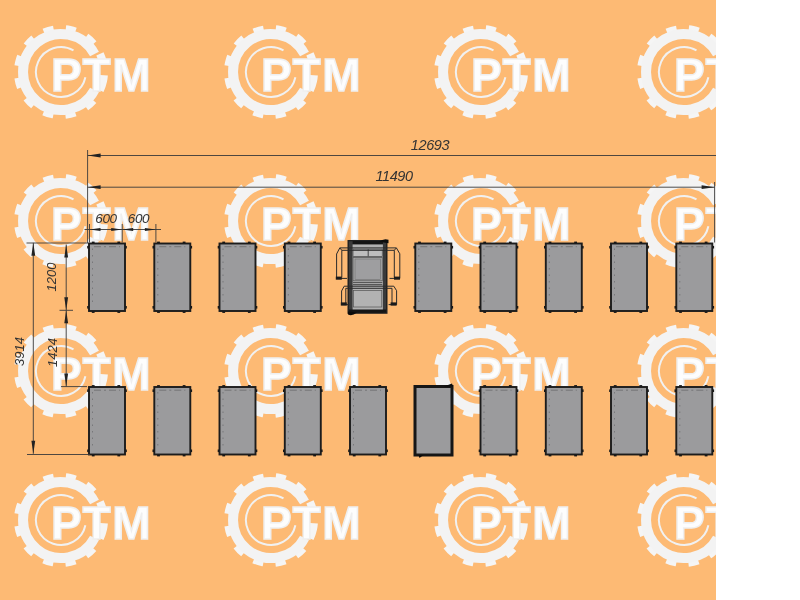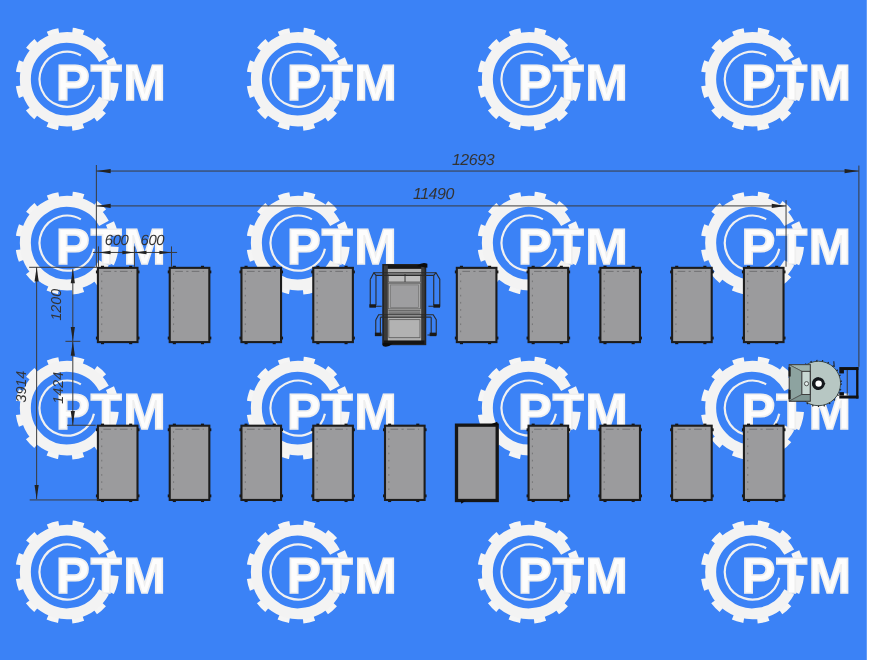--- a/index.html
+++ b/index.html
@@ -1,16 +1,16 @@
 <!DOCTYPE html>
 <html><head>
 <meta charset="utf-8">
 <style>
   html,body{margin:0;padding:0;background:#fff;}
-  .page{position:relative;width:788px;height:600px;overflow:hidden;background:#3b82f6;
+  .page{position:relative;width:716px;height:600px;overflow:hidden;background:#fdba74;
         font-family:"Liberation Sans", sans-serif;}
   svg{display:block}
 </style>
 </head>
 <body>
 <div class="page">
 <svg width="800" height="600" viewBox="0 0 800 600" xmlns="http://www.w3.org/2000/svg">
 <defs>
 
   <g id="tbl">

